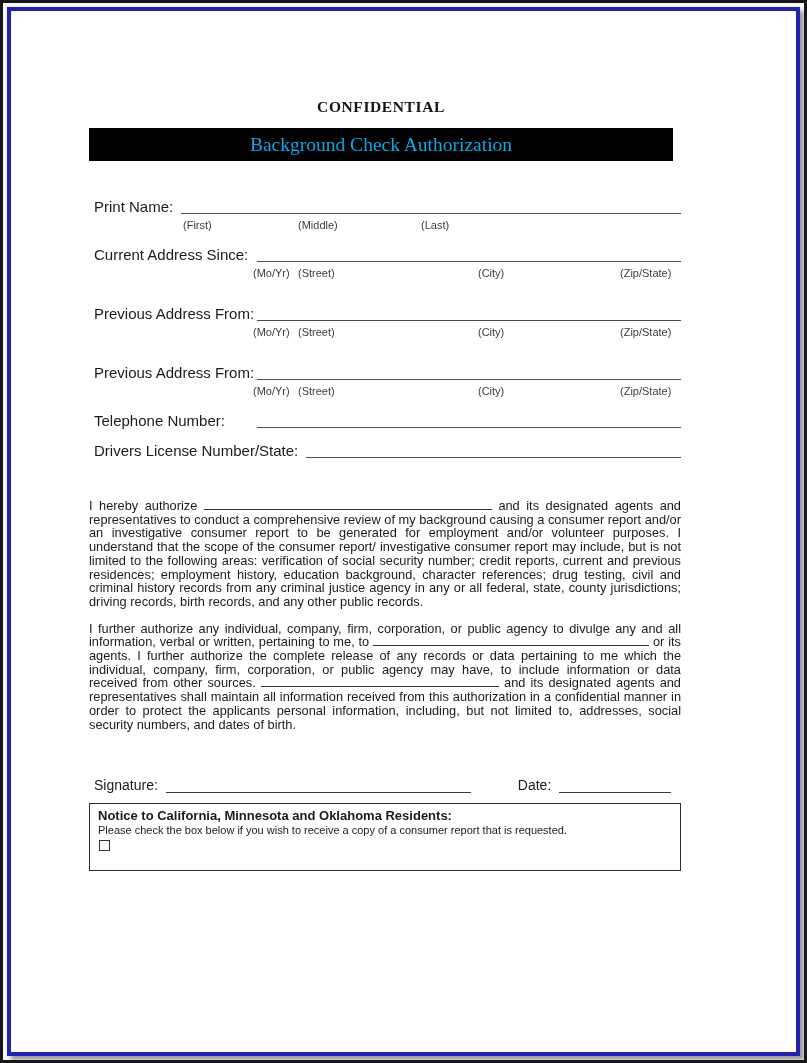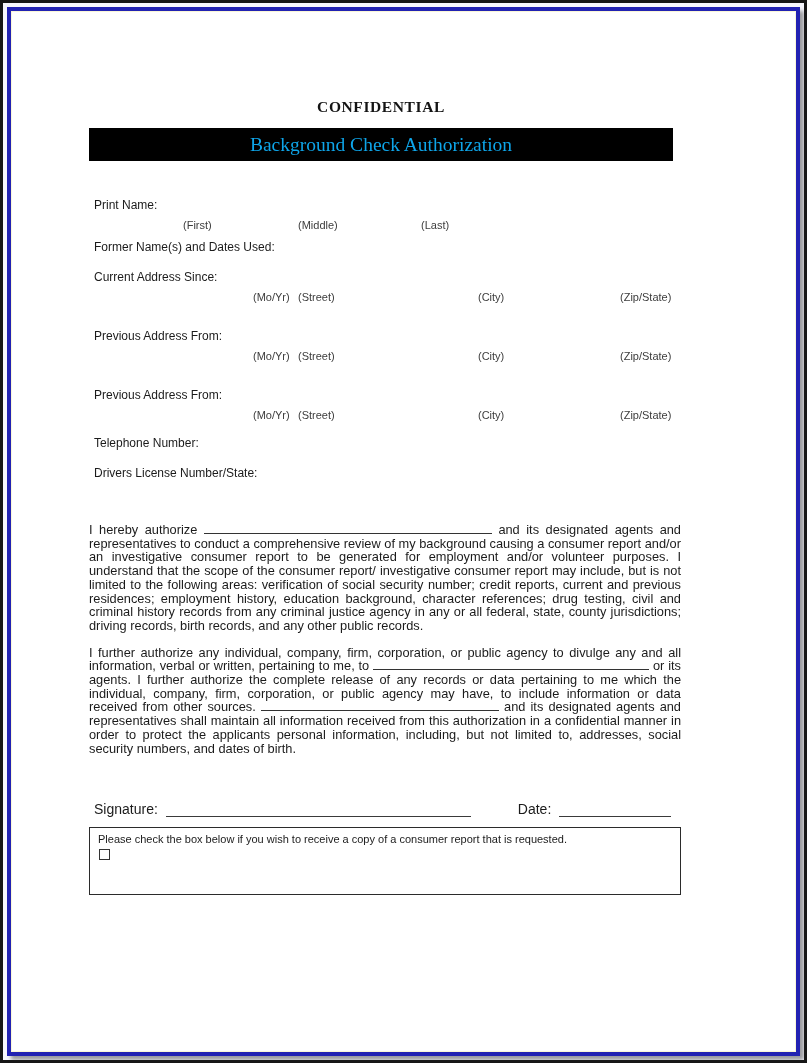--- a/index.html
+++ b/index.html
@@ -43,21 +43,21 @@
   }
   .title-bar {
     width: 584px; height: 33px; margin-top: 12px;
     background: #000000; color: #0ea5e9;
     text-align: center; line-height: 33px;
     font-family: "Liberation Serif", serif;
     font-size: 19.5px;
   }
 
   .form-section { margin-top: 37px; }
-  .frow { display: flex; align-items: flex-start; font-size: 12px; height: 17px; flex-direction: column; }
+  .frow { display: flex; align-items: center; font-size: 15px; height: 17px; }
   .frow .lbl { white-space: nowrap; padding-left: 5px; }
   .frow .lbl.w160 { width: 160px; padding-left: 5px; }
   .fline { border-bottom: 1px solid #4d4d4d; height: 15px; }
   .fline.grow { flex: 1; margin-left: 8px; }
 
   .subrow { position: relative; height: 14px; font-size: 11px; color: #3d3d3d; }
   .subrow span { position: absolute; top: 0; }
   .pos-first  { left: 94px; }  .pos-middle { left: 209px; } .pos-last { left: 332px; }
   .pos-moyr   { left: 164px; } .pos-street { left: 209px; }
   .pos-city   { left: 389px; } .pos-zip    { left: 531px; }
@@ -127,24 +127,20 @@
             <div class="frow">
               <span class="lbl">Print Name:</span>
               <span class="fline grow"></span>
             </div>
             <div class="subrow mt4">
               <span class="pos-first">(First)</span>
               <span class="pos-middle">(Middle)</span>
               <span class="pos-last">(Last)</span>
             </div>
 
-            <div class="frow mt7">
-              <span class="lbl">Former Name(s) and Dates Used:</span>
-              <span class="fline grow"></span>
-            </div>
 
             <div class="frow mt13">
               <span class="lbl w160">Current Address Since:</span>
               <span class="fline grow"></span>
             </div>
             <div class="subrow mt4">
               <span class="pos-moyr">(Mo/Yr)</span>
               <span class="pos-street">(Street)</span>
               <span class="pos-city">(City)</span>
               <span class="pos-zip">(Zip/State)</span>
@@ -198,20 +194,21 @@
           </div>
 
           <div class="sig-row">
             <span class="lbl">Signature:</span>
             <span class="sig-line"></span>
             <span class="lbl date-lbl">Date:</span>
             <span class="date-line"></span>
           </div>
 
           <div class="notice-box">
+            <div class="notice-heading">Notice to California, Minnesota and Oklahoma Residents:</div>
             <div class="notice-instruction">Please check the box below if you wish to receive a copy of a consumer report that is requested.</div>
             <div class="notice-check-row">
               <span class="checkbox"></span>
             </div>
           </div>
 
         </div>
       </div>
     </div>
   </div>

